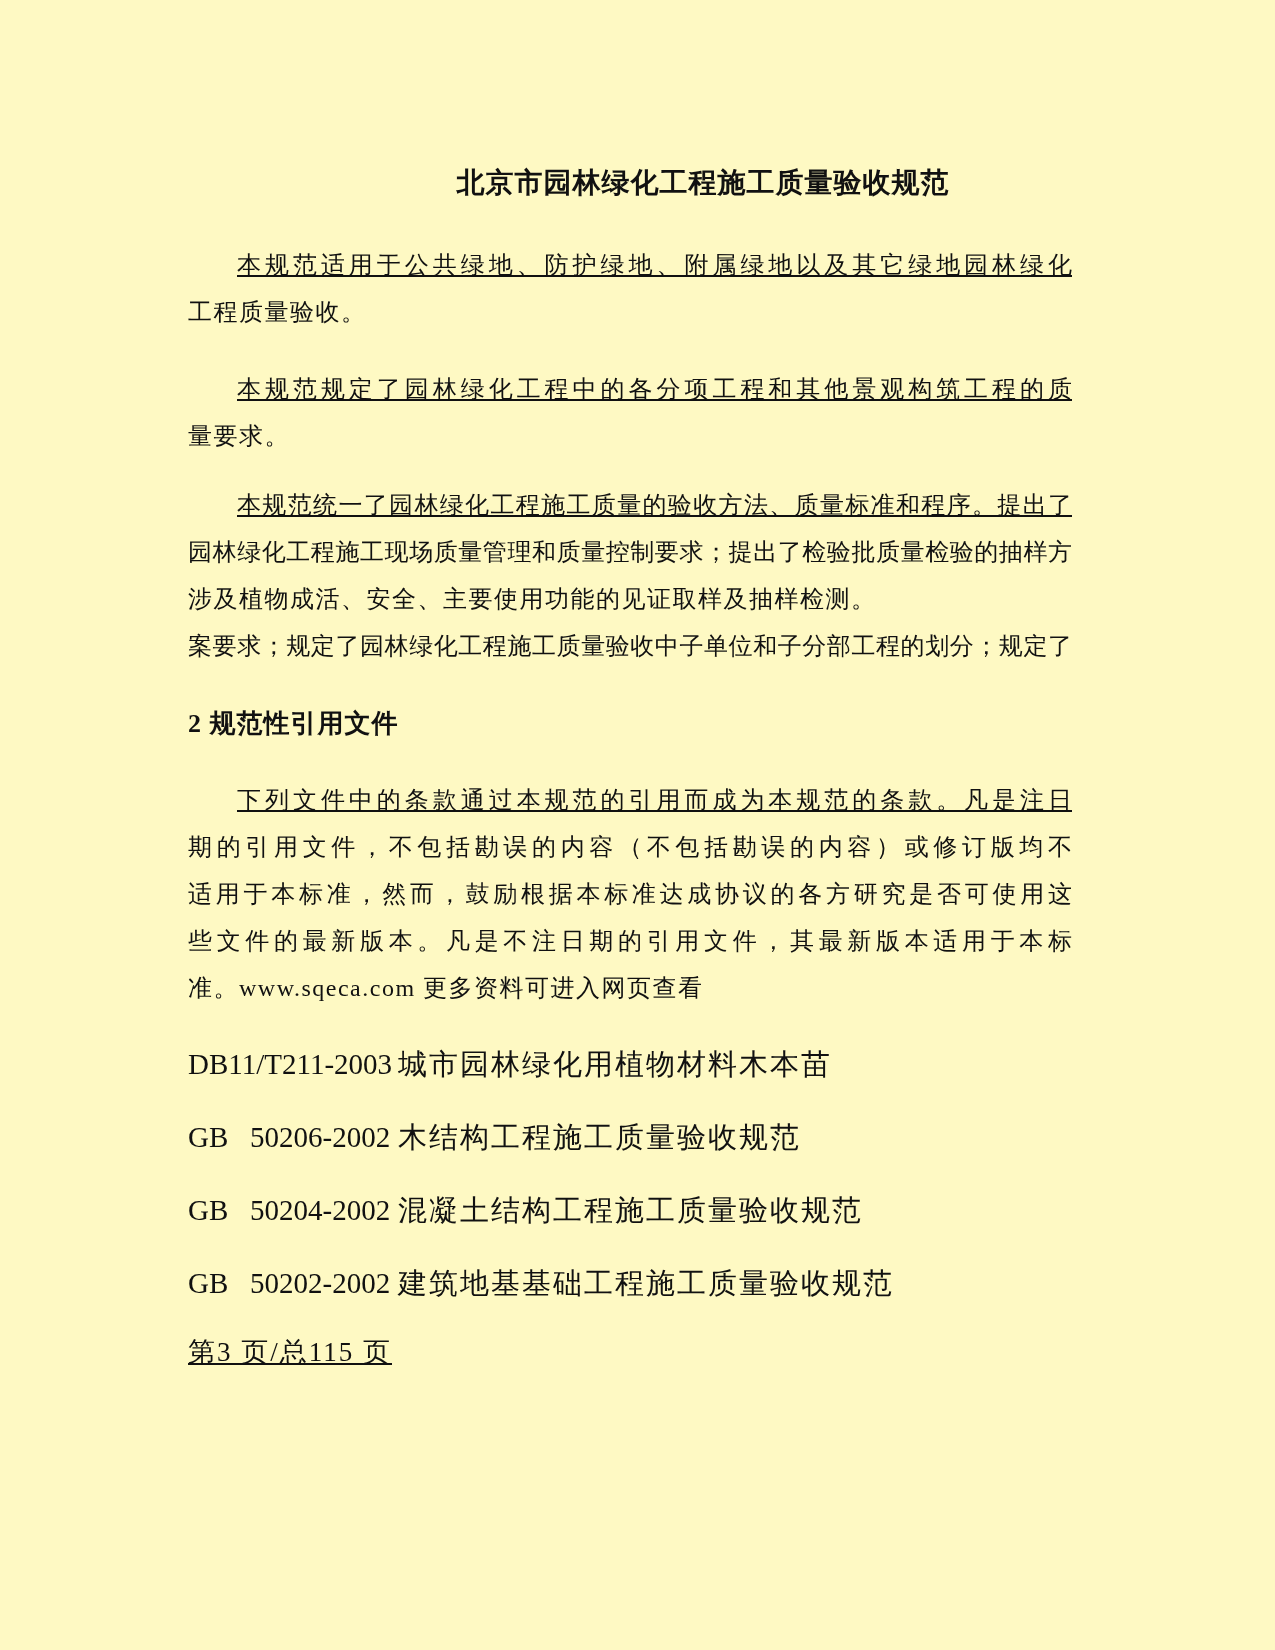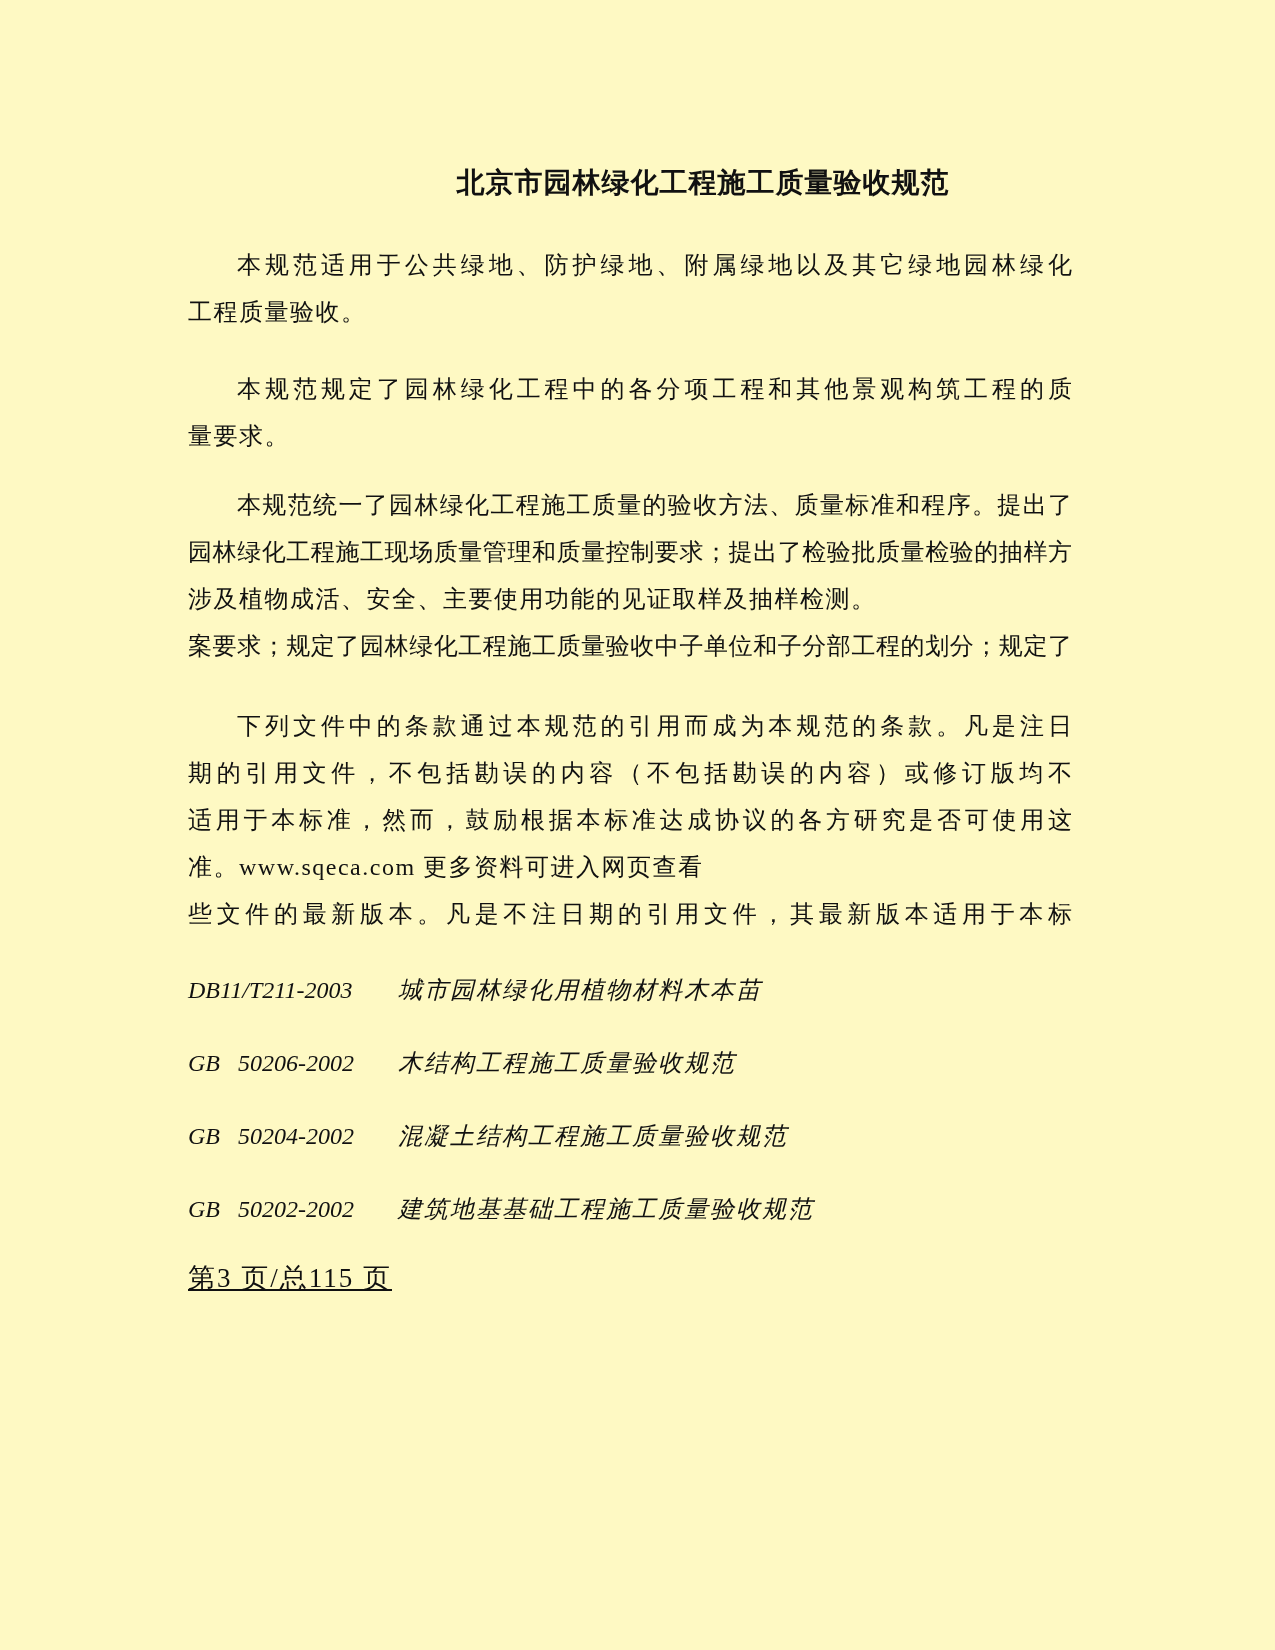--- a/index.html
+++ b/index.html
@@ -48,29 +48,28 @@
     font-size: 24px;
     line-height: 47px;
     white-space: nowrap;
   }
   .just {
     white-space: normal;
     text-align: justify;
     text-align-last: justify;
     text-justify: inter-character;
   }
-  .first { text-indent: 49px; }
+  .first { text-indent: 49px; text-decoration: underline; }
   .lastline { letter-spacing: 1.5px; }
   .refs { margin-top: 29px; }
   .ref-row {
-    font-size: 24px;
+    font-size: 29px;
     line-height: 47px;
     margin-top: 26px;
     white-space: nowrap;
-    font-style: italic;
   }
   .ref-row.firstref { margin-top: 0; }
   .ref-code {
     display: inline-block;
     min-width: 210px;
     white-space: pre;
   }
   .ref-name { letter-spacing: 2px; }
   .page-footer {
     margin-top: 25px;
@@ -99,27 +98,28 @@
     <div class="line lastline">量要求。</div>
   </div>
 
   <div class="para mtp3">
     <div class="line just first">本规范统一了园林绿化工程施工质量的验收方法、质量标准和程序。提出了</div>
     <div class="line just">园林绿化工程施工现场质量管理和质量控制要求；提出了检验批质量检验的抽样方</div>
     <div class="line lastline">涉及植物成活、安全、主要使用功能的见证取样及抽样检测。</div>
     <div class="line just">案要求；规定了园林绿化工程施工质量验收中子单位和子分部工程的划分；规定了</div>
   </div>
 
+  <h2 class="sec-heading mt34">2 规范性引用文件</h2>
 
   <div class="para mtp4">
     <div class="line just first">下列文件中的条款通过本规范的引用而成为本规范的条款。凡是注日</div>
     <div class="line just">期的引用文件，不包括勘误的内容（不包括勘误的内容）或修订版均不</div>
     <div class="line just">适用于本标准，然而，鼓励根据本标准达成协议的各方研究是否可使用这</div>
+    <div class="line just">些文件的最新版本。凡是不注日期的引用文件，其最新版本适用于本标</div>
     <div class="line lastline">准。www.sqeca.com 更多资料可进入网页查看</div>
-    <div class="line just">些文件的最新版本。凡是不注日期的引用文件，其最新版本适用于本标</div>
   </div>
 
   <div class="refs">
     <div class="ref-row firstref">
       <span class="ref-code">DB11/T211-2003</span><span class="ref-name">城市园林绿化用植物材料木本苗</span>
     </div>
     <div class="ref-row">
       <span class="ref-code">GB   50206-2002</span><span class="ref-name">木结构工程施工质量验收规范</span>
     </div>
     <div class="ref-row">

